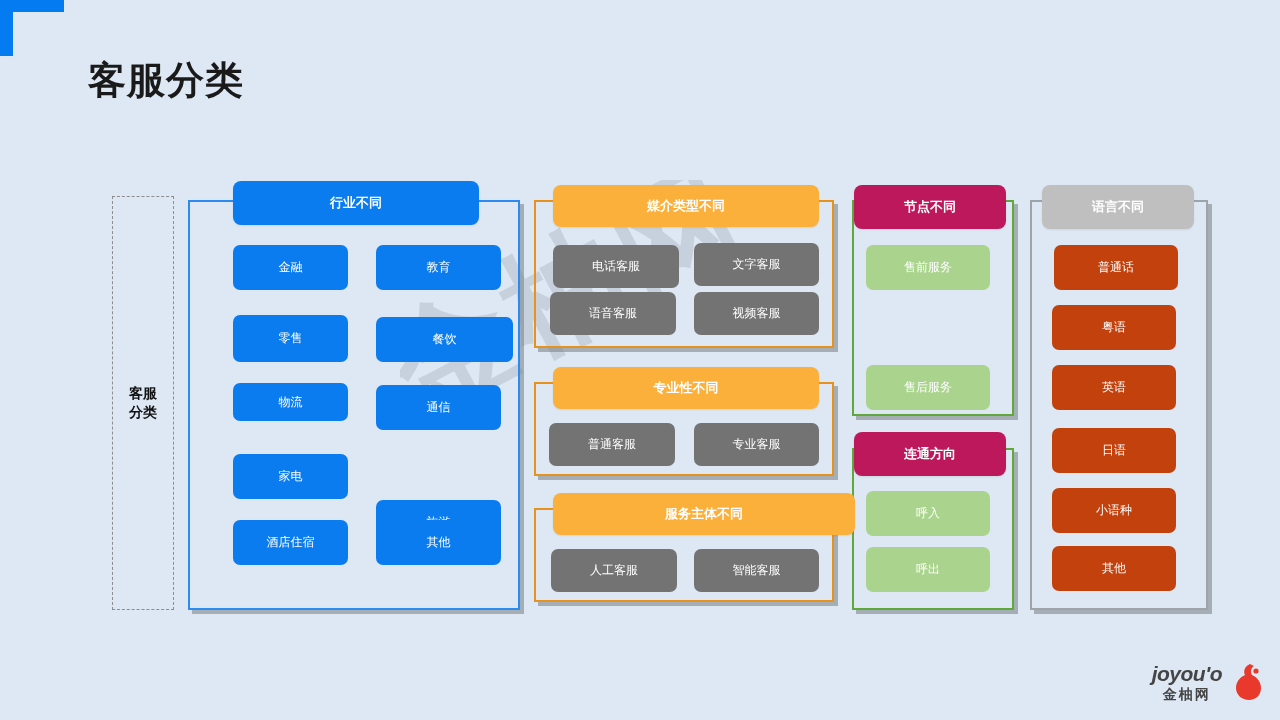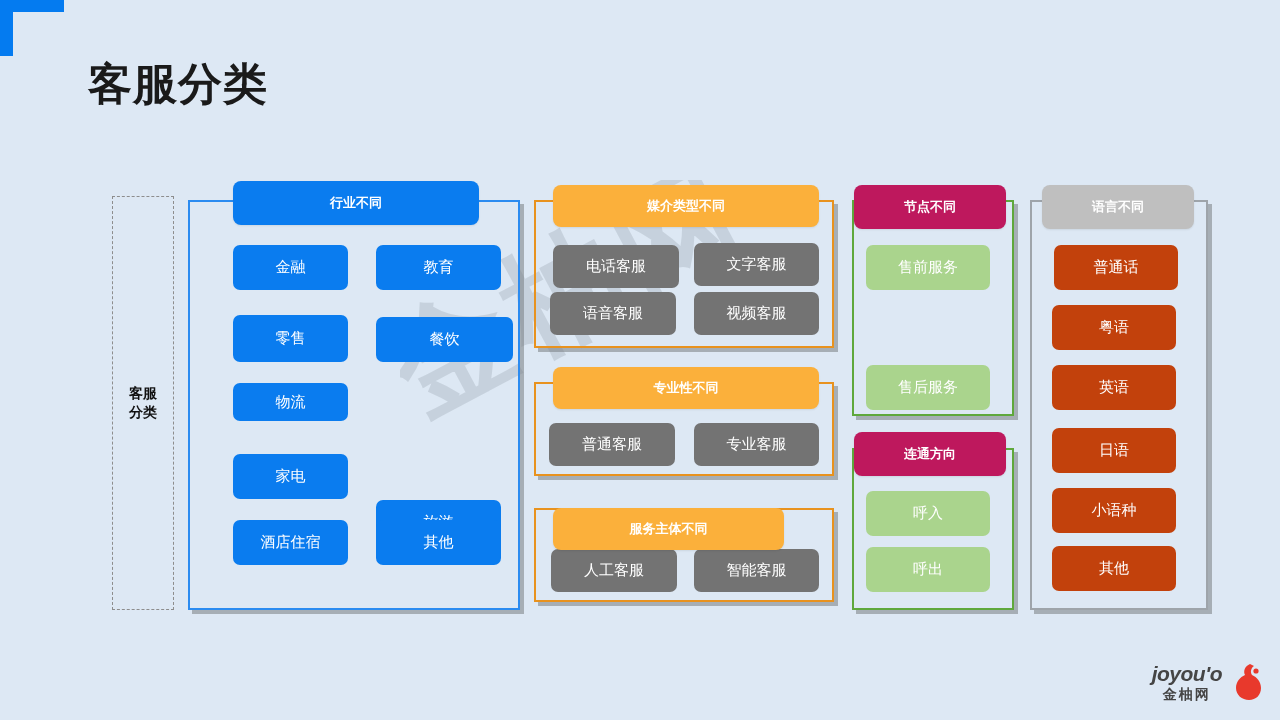--- a/index.html
+++ b/index.html
@@ -30,21 +30,21 @@
   .corner-deco .bar-v {
     position: absolute; left: 0; top: 0;
     width: 13px; height: 56px;
     background: #047bf0;
   }
 
   
   .page-title {
     position: absolute;
     left: 88px; top: 58px;
-    font-size: 44px;
+    font-size: 38px;
     font-weight: bold;
     color: #1a1a1a;
     letter-spacing: 1px;
     line-height: 1.2;
   }
 
   
   .watermark {
     position: absolute;
     left: 400px; top: 180px;
@@ -120,21 +120,21 @@
   .grp-header.green  { background: #be185d; }
   .grp-header.gray   { background: #bfbfbf; }
 
   
   .chip {
     position: absolute;
     display: flex;
     align-items: center;
     justify-content: center;
     border-radius: 7px;
-    font-size: 15px;
+    font-size: 12px;
     color: #ffffff;
     z-index: 3;
   }
   .chip.blue   { background: #0a7cef; }
   .chip.orange { background: #737373; }
   .chip.green  { background: #aad48d; }
   .chip.gray   { background: #c2410c; }
 
   
   .brand {
@@ -194,36 +194,37 @@
   <div class="frame green" style="left:852px;  top:200px; width:162px; height:216px;"></div>
   <div class="frame green" style="left:852px;  top:448px; width:162px; height:162px;"></div>
   <div class="frame gray" style="left:1030px; top:200px; width:178px; height:410px;"></div>
 
   <div class="grp-header blue" style="left:233px; top:181px; width:246px; height:44px;">行业不同</div>
   <div class="chip blue" style="left:233px; top:245px; width:115px; height:45px;">金融</div>
   <div class="chip blue" style="left:376px; top:245px; width:125px; height:45px;">教育</div>
   <div class="chip blue" style="left:233px; top:315px; width:115px; height:47px;">零售</div>
   <div class="chip blue" style="left:376px; top:317px; width:137px; height:45px;">餐饮</div>
   <div class="chip blue" style="left:233px; top:383px; width:115px; height:38px;">物流</div>
+  <div class="chip blue" style="left:376px; top:385px; width:125px; height:45px;">通信</div>
   <div class="chip blue" style="left:233px; top:454px; width:115px; height:45px;">家电</div>
   <div class="chip blue" style="left:376px; top:454px; width:125px; height:45px;margin-top:46px;">旅游</div>
   <div class="chip blue" style="left:233px; top:520px; width:115px; height:45px;">酒店住宿</div>
   <div class="chip blue" style="left:376px; top:520px; width:125px; height:45px;">其他</div>
 
   <div class="grp-header orange" style="left:553px; top:185px; width:266px; height:42px;">媒介类型不同</div>
   <div class="chip orange" style="left:553px; top:245px; width:126px; height:43px;">电话客服</div>
   <div class="chip orange" style="left:694px; top:243px; width:125px; height:43px;">文字客服</div>
   <div class="chip orange" style="left:550px; top:292px; width:126px; height:43px;">语音客服</div>
   <div class="chip orange" style="left:694px; top:292px; width:125px; height:43px;">视频客服</div>
 
   <div class="grp-header orange" style="left:553px; top:367px; width:266px; height:42px;">专业性不同</div>
   <div class="chip orange" style="left:549px; top:423px; width:126px; height:43px;">普通客服</div>
   <div class="chip orange" style="left:694px; top:423px; width:125px; height:43px;">专业客服</div>
 
-  <div class="grp-header orange" style="left:553px; top:508px; width:231px; height:42px;">服务主体不同</div>
+  <div class="grp-header orange" style="left:553px; top:493px; width:302px; height:42px;">服务主体不同</div>
   <div class="chip orange" style="left:551px; top:549px; width:126px; height:43px;">人工客服</div>
   <div class="chip orange" style="left:694px; top:549px; width:125px; height:43px;">智能客服</div>
 
   <div class="grp-header green" style="left:854px; top:185px; width:152px; height:44px;">节点不同</div>
   <div class="chip green" style="left:866px; top:245px; width:124px; height:45px;">售前服务</div>
   <div class="chip green" style="left:866px; top:365px; width:124px; height:45px;">售后服务</div>
 
   <div class="grp-header green" style="left:854px; top:432px; width:152px; height:44px;">连通方向</div>
   <div class="chip green" style="left:866px; top:491px; width:124px; height:45px;">呼入</div>
   <div class="chip green" style="left:866px; top:547px; width:124px; height:45px;">呼出</div>

